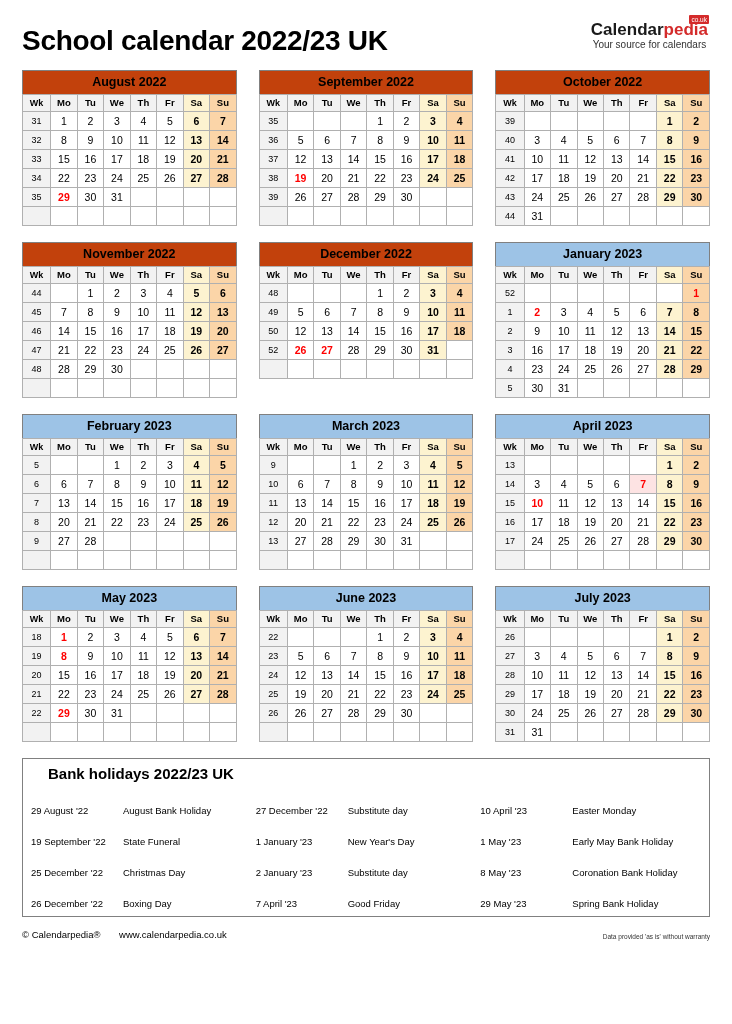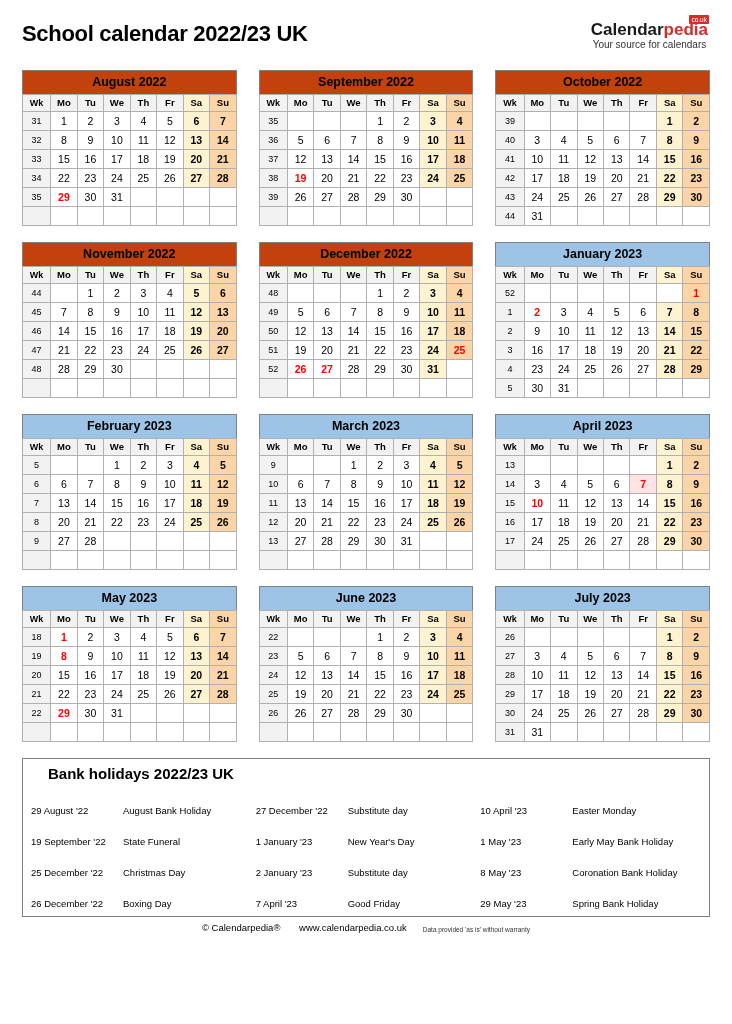--- a/index.html
+++ b/index.html
@@ -20,25 +20,25 @@
     position: relative;
   }
   
   .header {
     display: flex;
     align-items: flex-start;
     justify-content: space-between;
     height: 42px;
   }
   .title {
-    font-size: 22px;
+    font-size: 28px;
     font-weight: bold;
     letter-spacing: -0.3px;
     line-height: 30px;
-    margin-top: 1px;
+    margin-top: 8px;
   }
   .logo {
     text-align: center;
     margin-top: 2px;
     position: relative;
     padding-right: 2px;
     margin-left: 10px;
   }
   .logo .logo-main {
     font-size: 17px;
@@ -144,23 +144,23 @@
   .bh-cell {
     font-size: 9.5px;
     line-height: 15px;
     padding-left: 2px;
     white-space: nowrap;
     overflow: hidden;
     margin-top: 16px;
   }
   
   .footer {
-    margin-top: 5px;
+    margin-top: 12px;
     display: flex;
-    justify-content: center;
+    justify-content: space-between;
     align-items: flex-end;
     font-size: 9.5px;
   }
   .footer .left span { margin-right: 16px; }
   .footer .right { font-size: 6.5px; color: #333; }
 </style>
 </head>
 <body>
 
 <div class="page">
@@ -529,30 +529,20 @@
             </tr>
             <tr>
               <td class="wk">50</td>
               <td class="">12</td>
               <td class="">13</td>
               <td class="">14</td>
               <td class="">15</td>
               <td class="">16</td>
               <td class="sa bold">17</td>
               <td class="su bold">18</td>
-            </tr>
-            <tr>
-              <td class="wk">51</td>
-              <td class="">19</td>
-              <td class="">20</td>
-              <td class="">21</td>
-              <td class="">22</td>
-              <td class="">23</td>
-              <td class="sa bold">24</td>
-              <td class="su hol">25</td>
             </tr>
             <tr>
               <td class="wk">52</td>
               <td class="hol">26</td>
               <td class="hol">27</td>
               <td class="">28</td>
               <td class="">29</td>
               <td class="">30</td>
               <td class="sa bold">31</td>
               <td class="su empty"></td>

